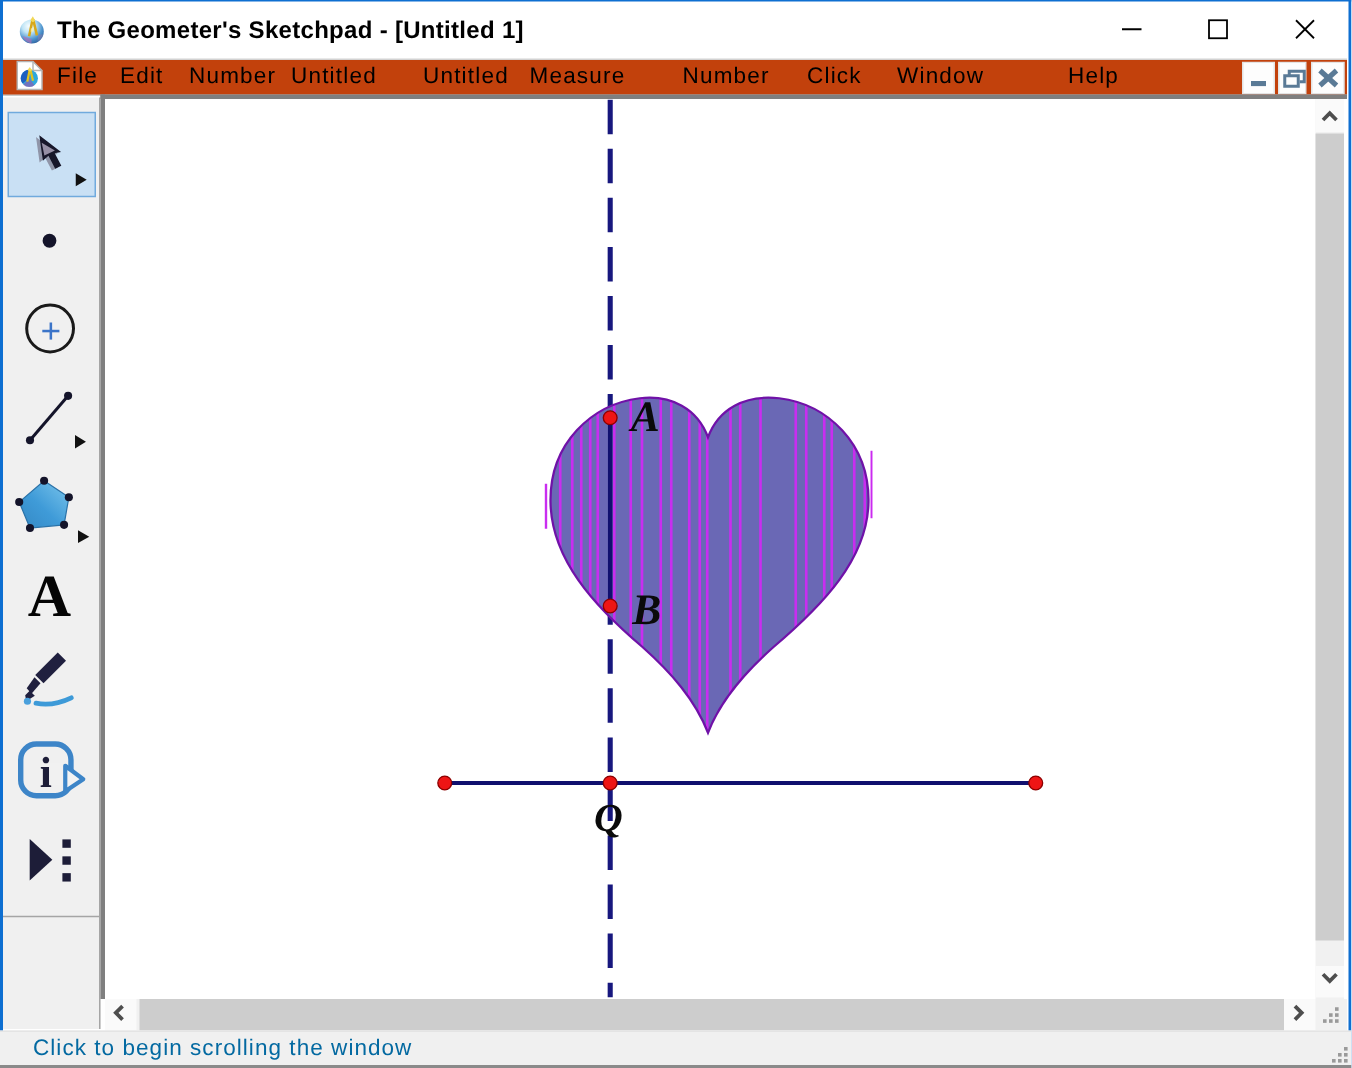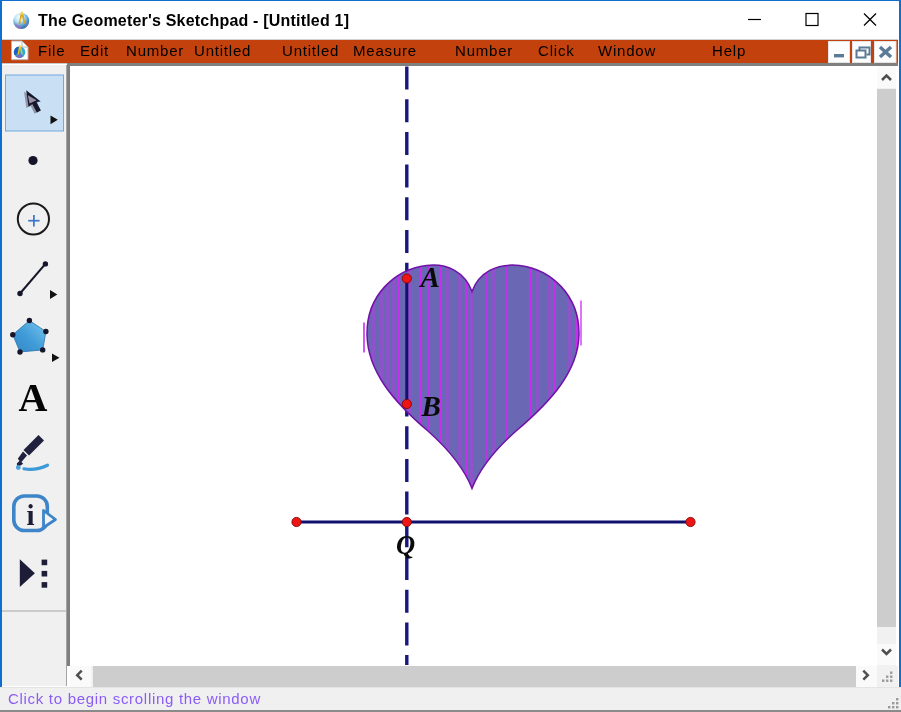--- a/index.html
+++ b/index.html
@@ -22,21 +22,21 @@
   #canvasborder-left { left:64.5px; top:61.5px; width:3px; height:603px; background:#7f7f7f; }
   #canvas { left:67.5px; top:64.5px; width:807.5px; height:600px; background:#fff; }
   
   #vsb { left:875px; top:64.5px; width:19px; height:600px; background:#f1f1f1; }
   #vthumb { left:0px; top:23px; width:19px; height:538.5px; background:#cdcdcd; }
   #hsb { left:67.5px; top:664.5px; width:807.5px; height:21px; background:#f1f1f1; }
   #hthumb { left:23.5px; top:0px; width:763px; height:21px; background:#cdcdcd; }
   #corner { left:875px; top:664.5px; width:21px; height:21px; background:#f1f1f1; }
   
   #status { left:-2px; top:685.5px; width:901px; height:25.5px; background:#f0f0f0; border-top:1px solid #e4e4e4; border-bottom:2px solid #8a8a8a; }
-  #statustext { left:8px; top:2px; font-size:15px; letter-spacing:0.7px; color:#8b5cf6; }
+  #statustext { left:22px; top:2px; font-size:15px; letter-spacing:0.7px; color:#0369a1; }
 </style>
 </head>
 <body>
 <div id="win">
   <div class="abs" id="title">
     <svg class="abs" style="left:10px; top:7px;" width="19" height="20" viewBox="0 0 19 20">
       <defs>
         <radialGradient id="orb" cx="38%" cy="28%" r="80%">
           <stop offset="0%" stop-color="#f8fdff"></stop>
           <stop offset="35%" stop-color="#bfe4f5"></stop>

